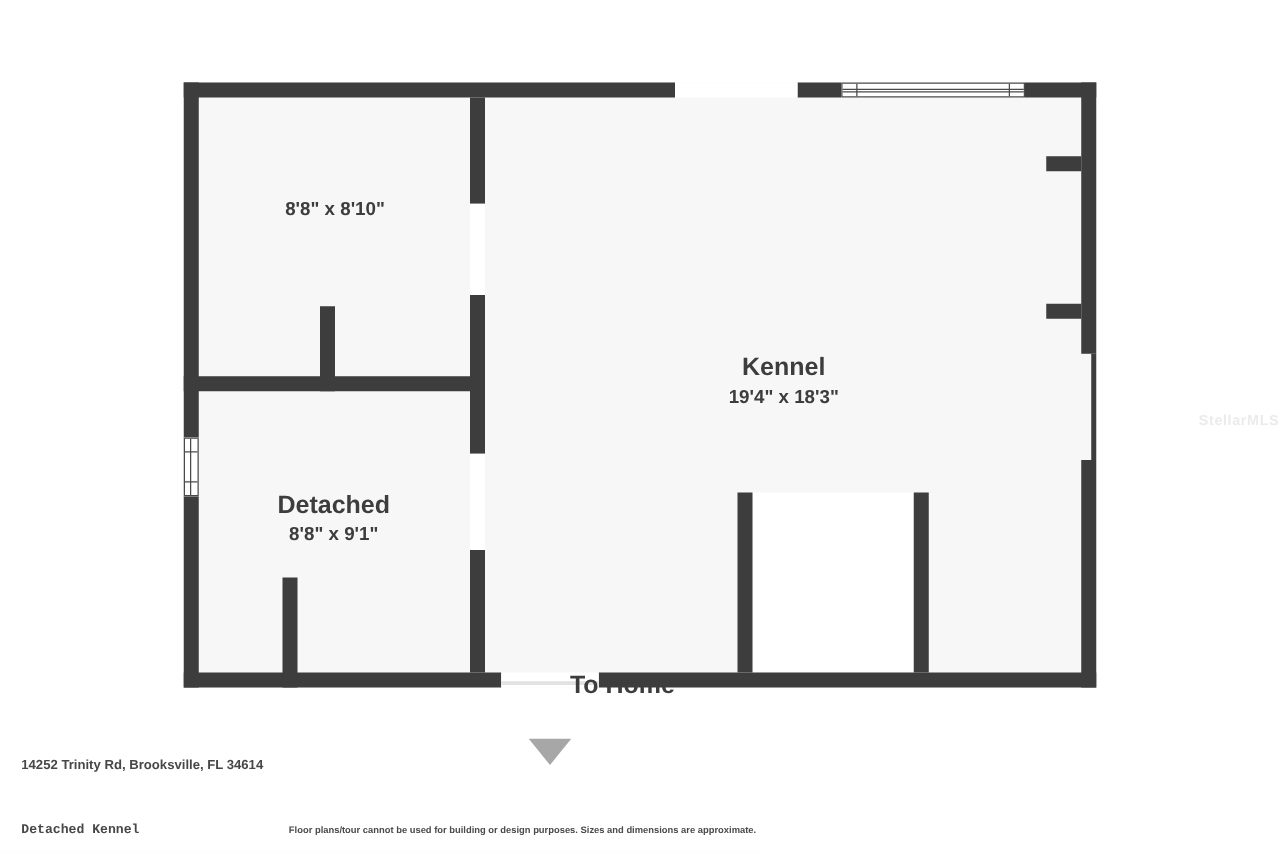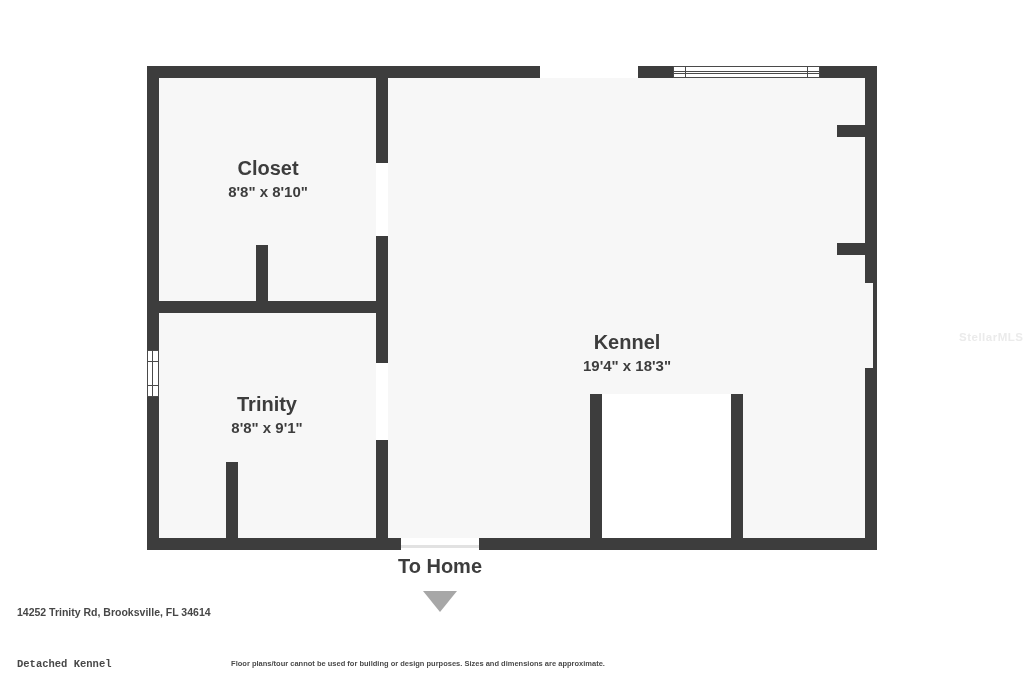--- a/index.html
+++ b/index.html
@@ -77,33 +77,32 @@
     <div class="mid-h"></div>
     <div class="mid-h2"></div>
   </div>
   <div class="window" style="left:147px;top:350px;width:12px;height:47px;">
     <div class="cap-t"></div>
     <div class="cap-b"></div>
     <div class="mid-v"></div>
   </div>
 
   <div class="room-label" style="left:158px;top:156px;">
-    <div class="room-name">Closet</div>
     <div class="room-dims">8'8" x 8'10"</div>
   </div>
   <div class="room-label" style="left:157px;top:392px;">
-    <div class="room-name">Trinity</div>
+    <div class="room-name">Detached</div>
     <div class="room-dims">8'8" x 9'1"</div>
   </div>
-  <div class="room-label" style="left:517px;top:282px;margin-top:48px;">
+  <div class="room-label" style="left:517px;top:282px;">
     <div class="room-name">Kennel</div>
     <div class="room-dims">19'4" x 18'3"</div>
   </div>
 
-  <div class="exit-label" style="left:340px;top:555px;">To Home</div>
+  <div class="exit-label" style="left:340px;top:537px;text-align:right;">To Home</div>
   <div class="arrow-down" style="left:423px;top:591px;"></div>
 
   <div class="footer-address">14252 Trinity Rd, Brooksville, FL 34614</div>
   <div class="footer-plan">Detached Kennel</div>
   <div class="footer-disclaimer">Floor plans/tour cannot be used for building or design purposes. Sizes and dimensions are approximate.</div>
 
   <div class="watermark">StellarMLS</div>
 
 </div>
 

